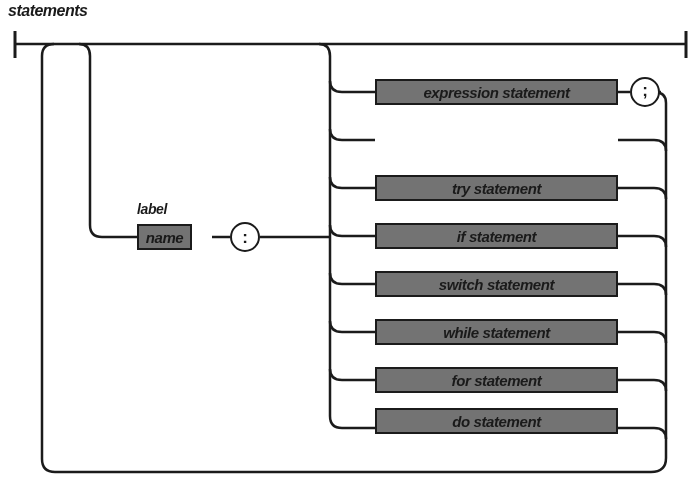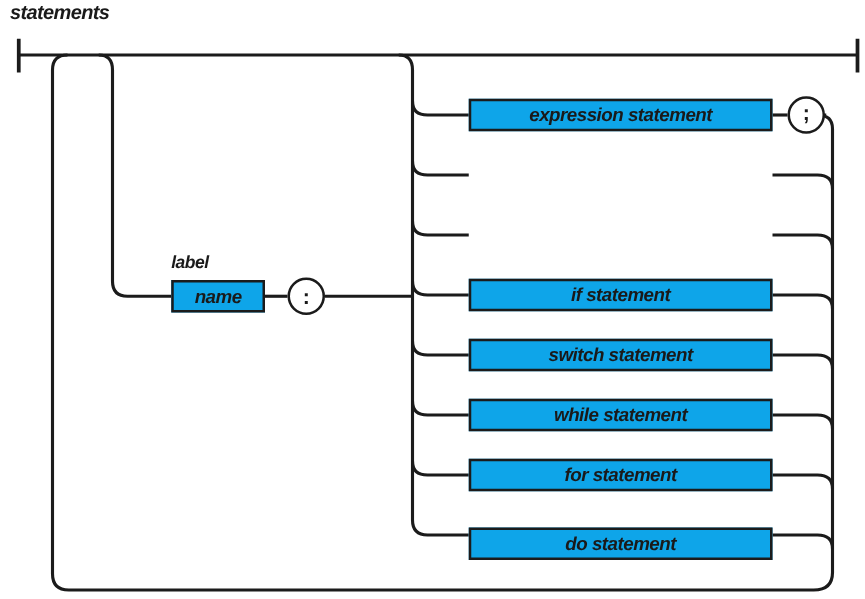--- a/index.html
+++ b/index.html
@@ -18,28 +18,28 @@
   }
   svg.wires { position: absolute; left: 0; top: 0; }
   svg.wires path, svg.wires line {
     stroke: #1b1b1b; stroke-width: 2.5; fill: none;
   }
   svg.wires .tick { stroke-width: 3; }
   .node {
     position: absolute;
     box-sizing: border-box;
     border: 2.5px solid #1b1b1b;
-    background: #0ea5e9;
+    background: #737373;
     display: flex; align-items: center; justify-content: center;
     font-weight: bold; font-style: italic;
     font-size: 15px; letter-spacing: -0.4px;
     white-space: nowrap;
   }
   .stmt { left: 375px; width: 243px; height: 26px; }
-  .name-box { left: 137px; top: 224px; width: 75px; height: 26px; }
+  .name-box { left: 137px; top: 224px; width: 55px; height: 26px; }
   .caption {
     position: absolute; left: 137px; top: 201px; width: 75px;
     text-align: left;
     font-weight: bold; font-style: italic; font-size: 14px;
     letter-spacing: -0.4px;
   }
   .terminal-circle {
     position: absolute;
     box-sizing: border-box;
     width: 30px; height: 30px;
@@ -91,19 +91,20 @@
     <path d="M618,428 H654 Q666,428 666,439"></path>
   </svg>
 
   <div class="caption">label</div>
   <div class="node name-box">name</div>
   <div class="terminal-circle colon">:</div>
 
   <div class="terminal-circle semicolon">;</div>
 
   <div class="node stmt" style="top:79px">expression statement</div>
+  <div class="node stmt" style="top:175px">try statement</div>
   <div class="node stmt" style="top:223px">if statement</div>
   <div class="node stmt" style="top:271px">switch statement</div>
   <div class="node stmt" style="top:319px">while statement</div>
   <div class="node stmt" style="top:367px">for statement</div>
-  <div class="node stmt" style="top:422px">do statement</div>
+  <div class="node stmt" style="top:408px">do statement</div>
 
 </div>
 
 </body></html>

